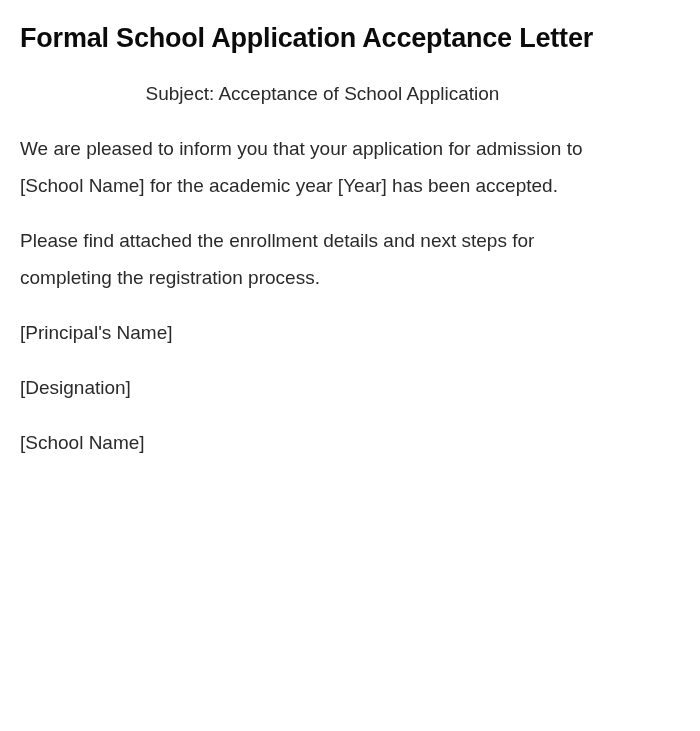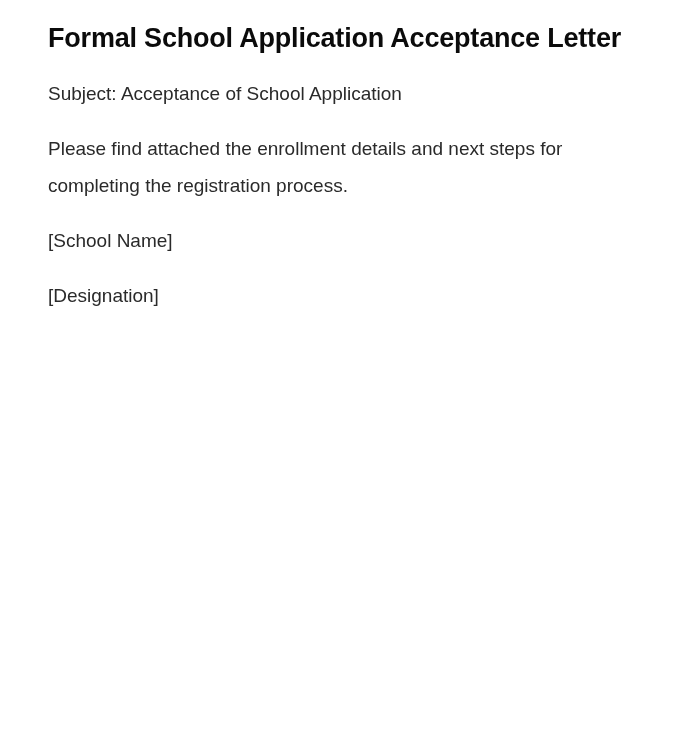--- a/index.html
+++ b/index.html
@@ -13,21 +13,21 @@
     height: 731px;
     overflow: hidden;
     font-family: "Liberation Sans", sans-serif;
     -webkit-font-smoothing: antialiased;
   }
   .page {
     box-sizing: border-box;
     width: 700px;
     height: 731px;
     background: #ffffff;
-    padding: 0 75px 0 48px;
+    padding: 0 75px 0 20px;
   }
   .doc-title {
     margin: 0;
     padding-top: 21px;
     font-size: 27px;
     font-weight: bold;
     line-height: 34px;
     letter-spacing: -0.2px;
     color: #0b0b0b;
     font-family: "Liberation Sans", sans-serif;
@@ -36,35 +36,38 @@
     margin: 0;
     padding-top: 18px;
     font-size: 19px;
     line-height: 37px;
     color: #2a2a2a;
     font-family: "Liberation Sans", sans-serif;
     font-weight: normal;
   }
   .para:first-of-type {
     padding-top: 20px;
+    text-align: center;
   }
 </style>
 </head>
 <body>
 
 <div class="page">
 
   <h1 class="doc-title">Formal School Application Acceptance Letter</h1>
 
   <p class="para">Subject: Acceptance of School Application</p>
 
 
+  <p class="para">We are pleased to inform you that your application for admission to [School Name] for the academic year [Year] has been accepted.</p>
 
   <p class="para">Please find attached the enrollment details and next steps for completing the registration process.</p>
 
 
 
+  <p class="para">[Principal's Name]</p>
+
+  <p class="para">[Designation]</p>
 
   <p class="para">[School Name]</p>
-
-  <p class="para">[Designation]</p>
 
 </div>
 
 </body></html>

